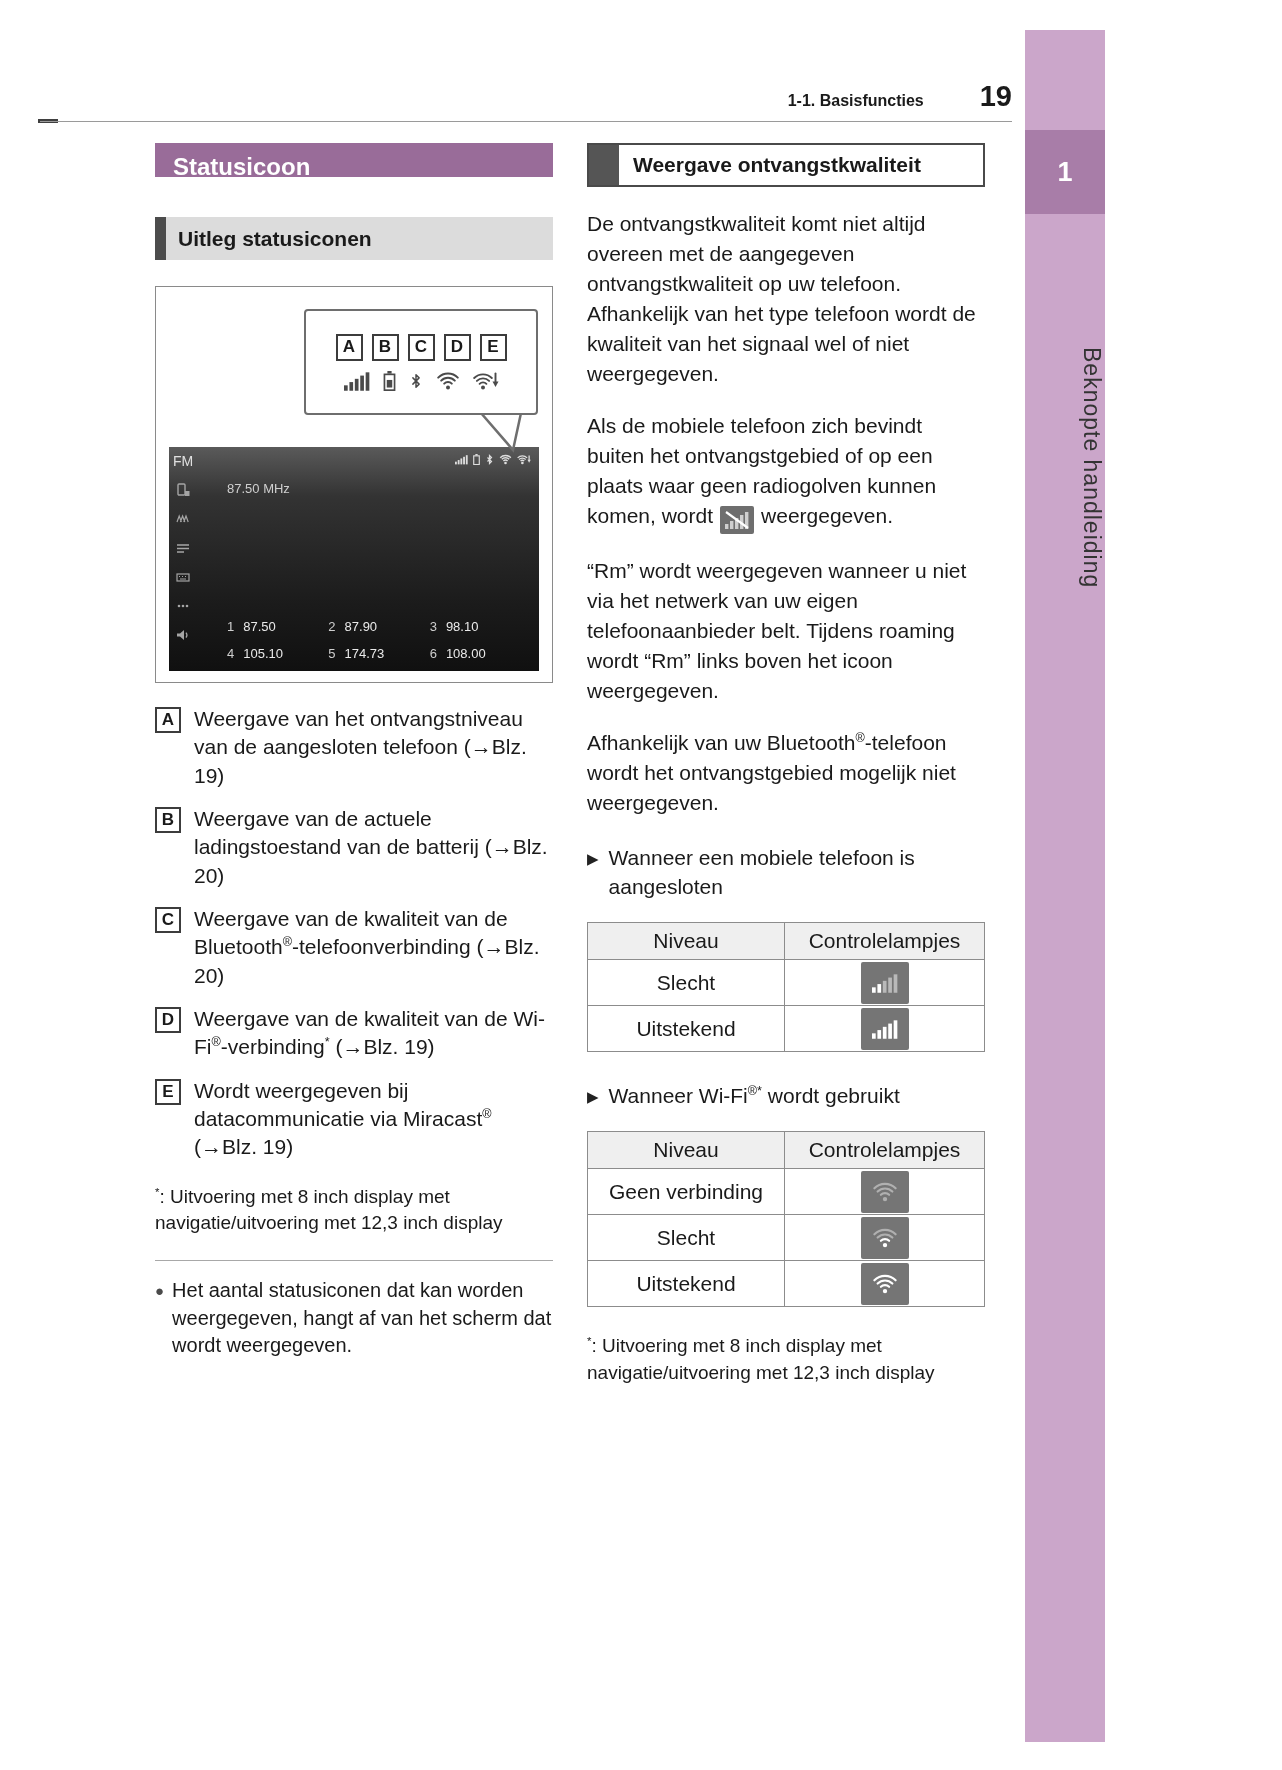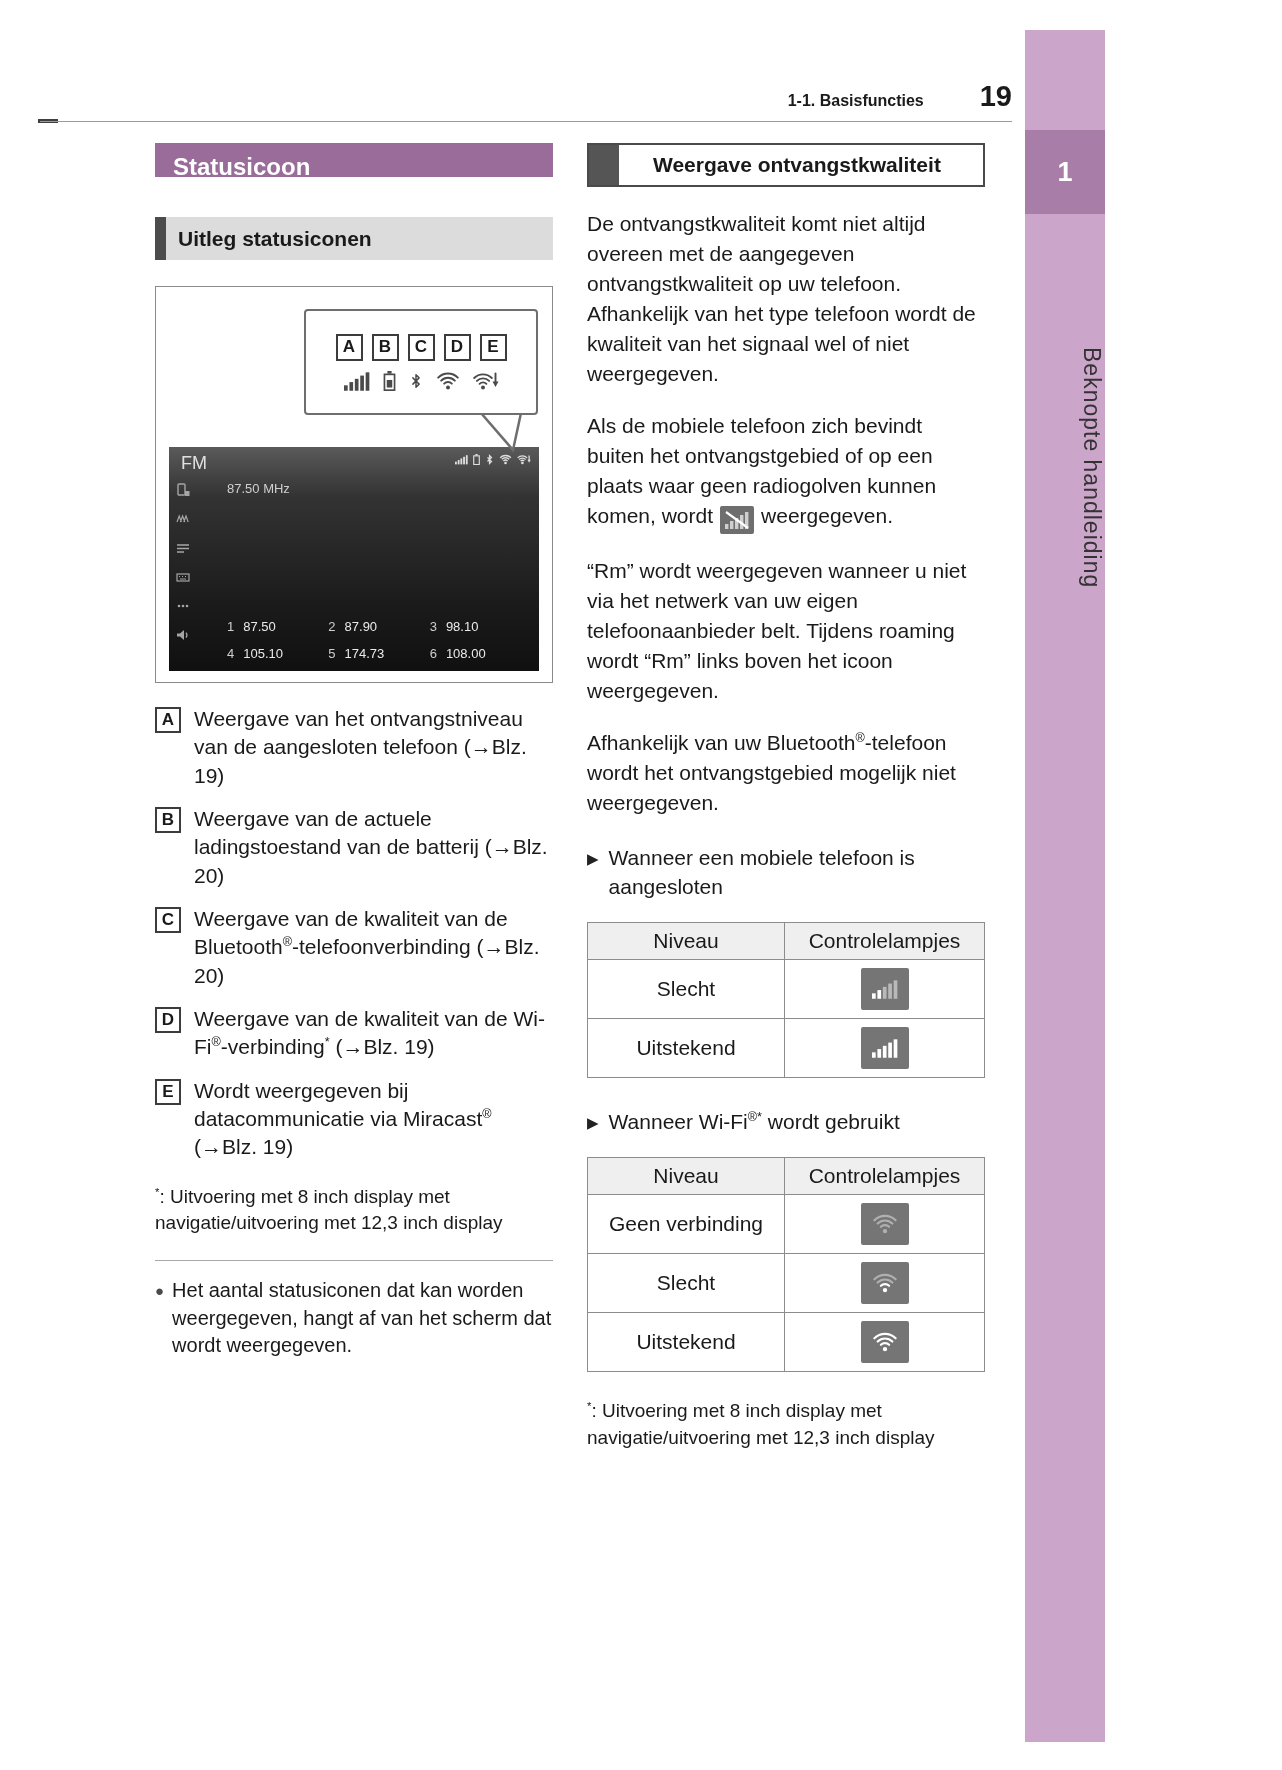--- a/index.html
+++ b/index.html
@@ -42,21 +42,21 @@
     border:2px solid #6e6e6e; border-radius:4px; background:#fff; z-index:2;
     display:flex; flex-direction:column; align-items:center; justify-content:center; gap:10px; }
   .letters { display:flex; gap:9px; }
   .lbox { width:27px; height:27px; border:2px solid #3c3c3c; font-weight:bold; font-size:17px;
     display:flex; align-items:center; justify-content:center; background:#fff; flex-shrink:0; }
   .callout-icons { display:flex; gap:13px; align-items:flex-end; color:#4a4a4a; }
   .pointer { position:absolute; left:322px; top:124px; z-index:1; }
 
   .screen { position:absolute; left:13px; top:160px; width:370px; height:224px;
     background:linear-gradient(180deg,#5a5a5a 0%,#333 22%,#1b1b1b 70%,#101010 100%); }
-  .screen-band { position:absolute; left:12px; top:6px; font-size:18px; color:#e0e0e0; }
+  .screen-band { position:absolute; left:4px; top:6px; font-size:14px; color:#e0e0e0; }
   .screen-status { position:absolute; right:8px; top:7px; display:flex; gap:5px; align-items:flex-end; color:#dedede; }
   .screen-freq { position:absolute; left:58px; top:34px; font-size:13px; color:#cfcfcf; }
   .screen-rail { position:absolute; left:7px; top:36px; display:flex; flex-direction:column; gap:15px; color:#a5a5a5; }
   .screen-presets { position:absolute; left:58px; right:8px; bottom:10px;
     display:grid; grid-template-columns:1fr 1fr 1fr; row-gap:12px; font-size:13px; color:#eaeaea; }
   .preset { display:flex; gap:9px; }
   .pnum { color:#cfcfcf; }
 
   .items { margin-top:22px; }
   .item { display:flex; gap:13px; margin-bottom:15px; }
@@ -64,35 +64,35 @@
   .item-text { font-size:21px; line-height:1.35; }
 
   .footnote { margin-top:22px; font-size:19px; line-height:1.38; }
   .divider { margin-top:24px; border-top:1px solid #a8a8a8; }
   .note { margin-top:16px; display:flex; gap:8px; font-size:20px; line-height:1.38; }
   .note-bullet { font-size:15px; color:#4a4a4a; margin-top:4px; }
 
   
   .rtitle { border:2px solid #4a4a4a; height:44px; display:flex; align-items:stretch; background:#fff; }
   .rtitle-block { width:30px; background:#555; flex-shrink:0; }
-  .rtitle-text { font-weight:bold; font-size:21px; display:flex; align-items:center; padding-left:14px;margin-left:20px; }
+  .rtitle-text { font-weight:bold; font-size:21px; display:flex; align-items:center; padding-left:14px; }
 
   .para { margin-top:22px; font-size:21px; line-height:1.43; }
   .nosignal { display:inline-flex; align-items:center; justify-content:center;
     width:34px; height:28px; background:#6e6e6e; border-radius:2px; vertical-align:-6px; margin:0 7px; }
 
   .bullet { margin-top:26px; display:flex; gap:10px; font-size:21px; line-height:1.38; }
   .bullet-arrow { font-size:15px; color:#222; margin-top:5px; }
 
   .rtable { margin-top:20px; width:100%; border-collapse:collapse; }
   .rtable th, .rtable td { border:1px solid #8c8c8c; }
   .rtable th { font-weight:normal; font-size:21px; height:37px; background:#efefef; }
   .rtable th.c1, .rtable td.c1 { width:197px; }
   .rtable td { text-align:center; }
-  .rtable td.level { font-size:21px; height:59px; }
+  .rtable td.level { font-size:21px; height:46px; }
   .badge { display:inline-flex; align-items:center; justify-content:center;
     width:48px; height:42px; background:#757575; border-radius:2px; color:#fff; vertical-align:middle; }
   .rfootnote { margin-top:26px; font-size:19px; line-height:1.4; }
 </style>
 </head>
 <body>
 
 <div class="page-header">
   <span class="ph-section">1-1. Basisfuncties</span>
   <span class="ph-number">19</span>

